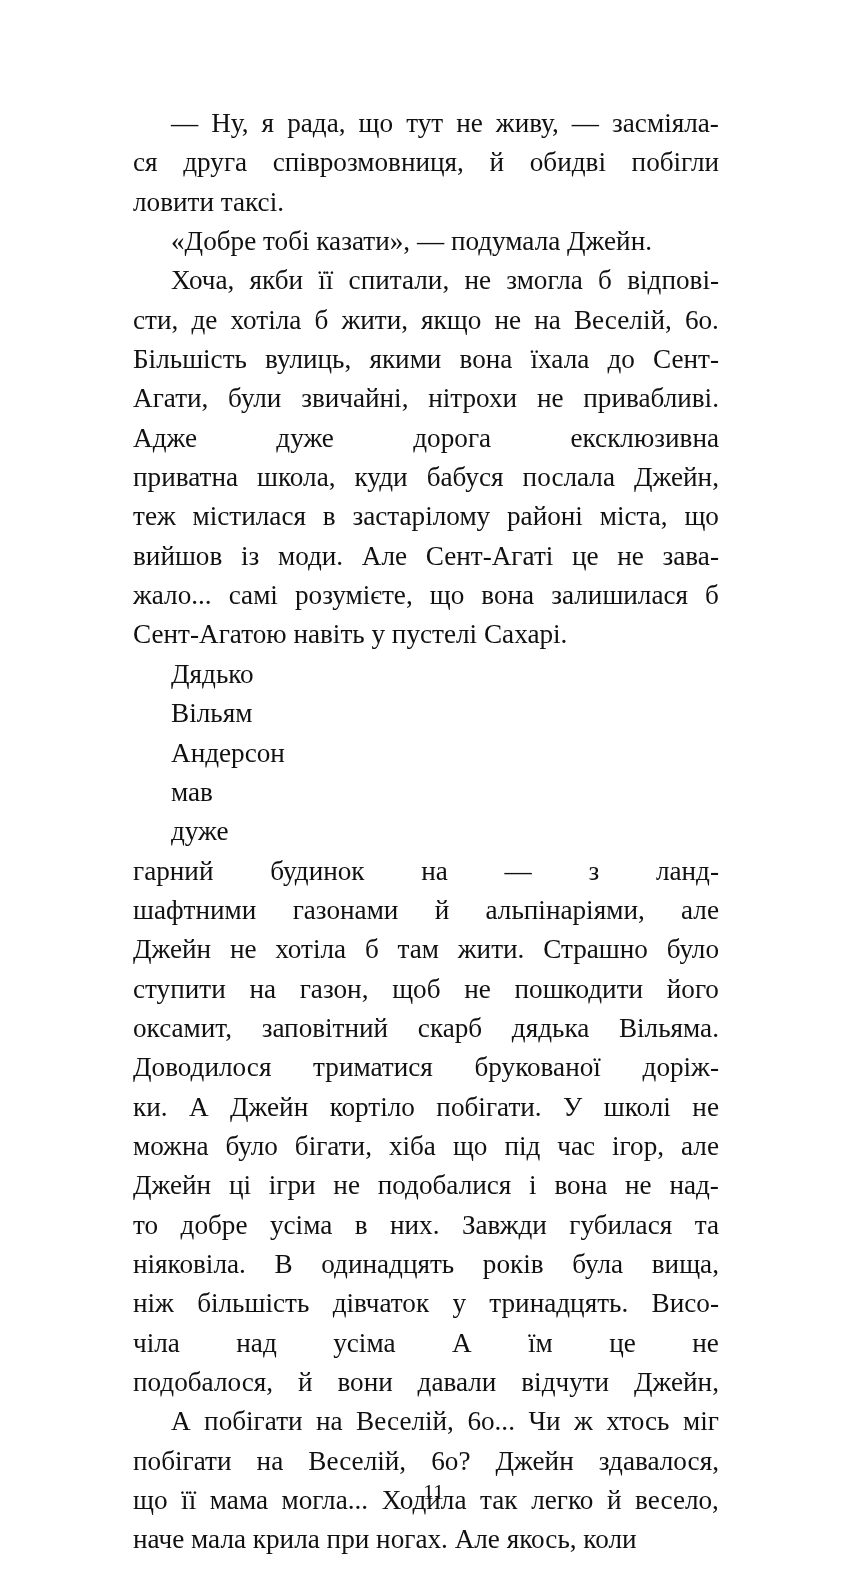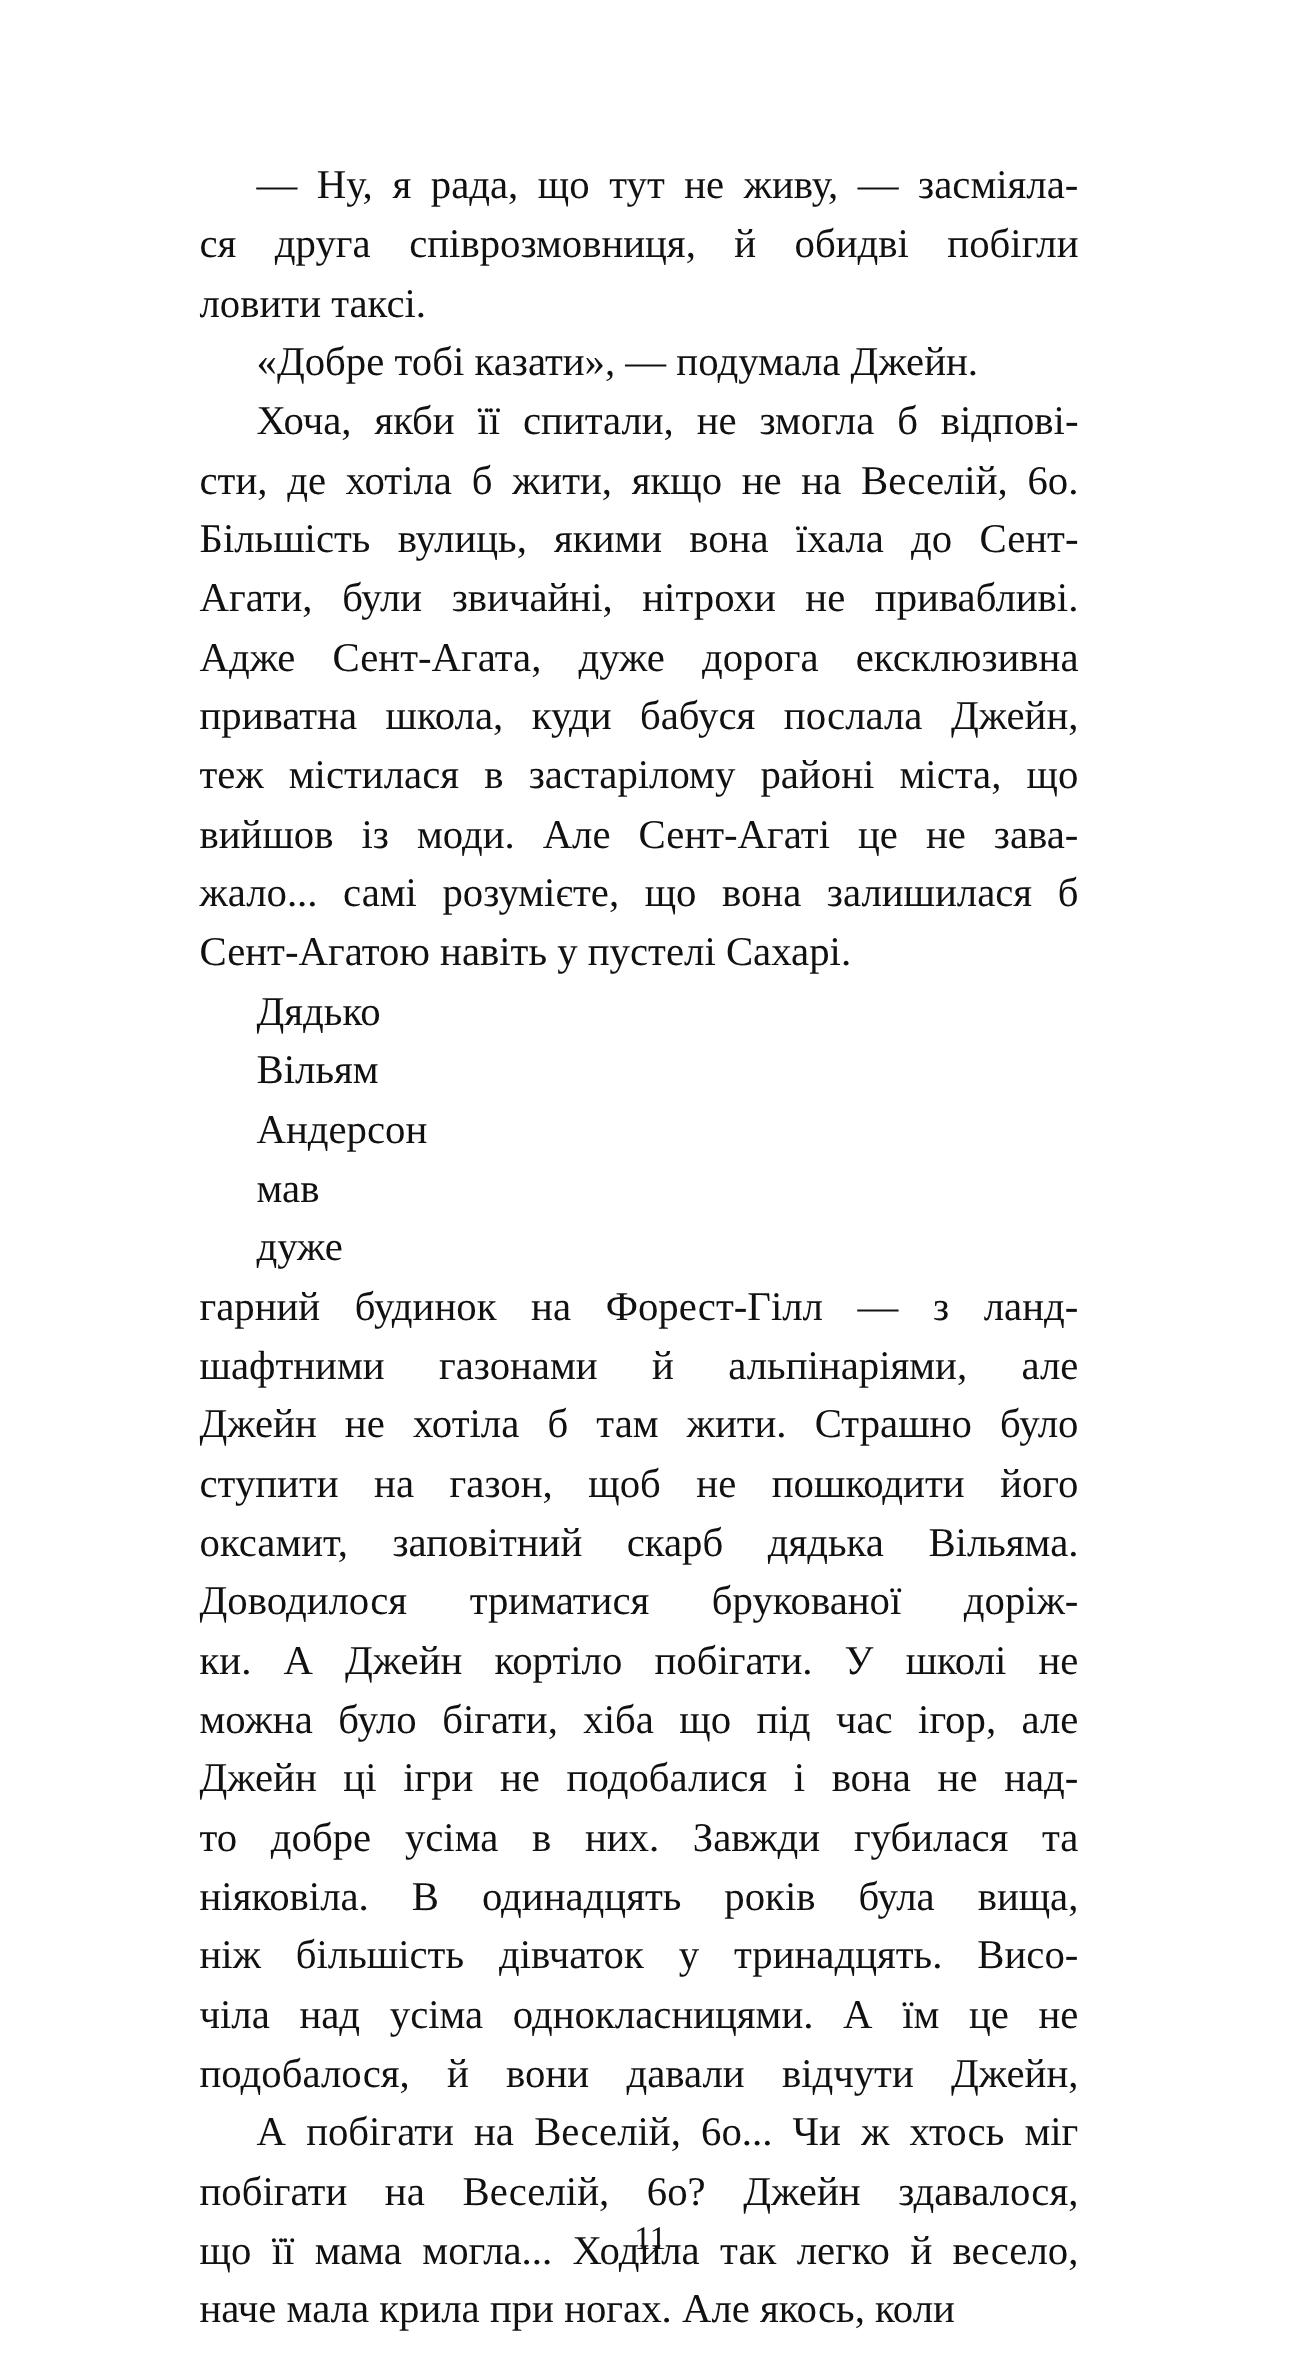--- a/index.html
+++ b/index.html
@@ -80,42 +80,42 @@
         <div class="ln last">ловити таксі.</div>
       </div>
       <div class="lines">
         <div class="ln last" style="padding-left: 38px; font-family: Liberation Serif, serif;">«Добре тобі казати», — подумала Джейн.</div>
       </div>
       <div class="lines">
         <div class="ln j" style="padding-left: 38px;"><span class="w">Хоча,</span><span class="w">якби</span><span class="w">її</span><span class="w">спитали,</span><span class="w">не</span><span class="w">змогла</span><span class="w">б</span><span class="w">відпові-</span></div>
         <div class="ln j"><span class="w">сти,</span><span class="w">де</span><span class="w">хотіла</span><span class="w">б</span><span class="w">жити,</span><span class="w">якщо</span><span class="w">не</span><span class="w">на</span><span class="w">Веселій,</span><span class="w">6о.</span></div>
         <div class="ln j"><span class="w">Більшість</span><span class="w">вулиць,</span><span class="w">якими</span><span class="w">вона</span><span class="w">їхала</span><span class="w">до</span><span class="w">Сент-</span></div>
         <div class="ln j"><span class="w">Агати,</span><span class="w">були</span><span class="w">звичайні,</span><span class="w">нітрохи</span><span class="w">не</span><span class="w">привабливі.</span></div>
-        <div class="ln j"><span class="w">Адже</span><span class="w">Сент-Агата,</span><span class="w">дуже</span><span class="w">дорога</span><span class="w">ексклюзивна</span></div>
+        <div class="ln j"><span class="w">Адже</span><span class="w">дуже</span><span class="w">дорога</span><span class="w">ексклюзивна</span></div>
         <div class="ln j"><span class="w">приватна</span><span class="w">школа,</span><span class="w">куди</span><span class="w">бабуся</span><span class="w">послала</span><span class="w">Джейн,</span></div>
         <div class="ln j"><span class="w">теж</span><span class="w">містилася</span><span class="w">в</span><span class="w">застарілому</span><span class="w">районі</span><span class="w">міста,</span><span class="w">що</span></div>
         <div class="ln j"><span class="w">вийшов</span><span class="w">із</span><span class="w">моди.</span><span class="w">Але</span><span class="w">Сент-Агаті</span><span class="w">це</span><span class="w">не</span><span class="w">зава-</span></div>
         <div class="ln j"><span class="w">жало...</span><span class="w">самі</span><span class="w">розумієте,</span><span class="w">що</span><span class="w">вона</span><span class="w">залишилася</span><span class="w">б</span></div>
         <div class="ln last">Сент-Агатою навіть у пустелі Сахарі.</div>
       </div>
       <div class="lines">
         <div class="ln j" style="padding-left: 38px; flex-direction: column;"><span class="w">Дядько</span><span class="w">Вільям</span><span class="w">Андерсон</span><span class="w">мав</span><span class="w">дуже</span></div>
-        <div class="ln j"><span class="w">гарний</span><span class="w">будинок</span><span class="w">на</span><span class="w">Форест-Гілл</span><span class="w">—</span><span class="w">з</span><span class="w">ланд-</span></div>
+        <div class="ln j"><span class="w">гарний</span><span class="w">будинок</span><span class="w">на</span><span class="w">—</span><span class="w">з</span><span class="w">ланд-</span></div>
         <div class="ln j"><span class="w">шафтними</span><span class="w">газонами</span><span class="w">й</span><span class="w">альпінаріями,</span><span class="w">але</span></div>
         <div class="ln j"><span class="w">Джейн</span><span class="w">не</span><span class="w">хотіла</span><span class="w">б</span><span class="w">там</span><span class="w">жити.</span><span class="w">Страшно</span><span class="w">було</span></div>
         <div class="ln j"><span class="w">ступити</span><span class="w">на</span><span class="w">газон,</span><span class="w">щоб</span><span class="w">не</span><span class="w">пошкодити</span><span class="w">його</span></div>
         <div class="ln j"><span class="w">оксамит,</span><span class="w">заповітний</span><span class="w">скарб</span><span class="w">дядька</span><span class="w">Вільяма.</span></div>
         <div class="ln j"><span class="w">Доводилося</span><span class="w">триматися</span><span class="w">брукованої</span><span class="w">доріж-</span></div>
         <div class="ln j"><span class="w">ки.</span><span class="w">А</span><span class="w">Джейн</span><span class="w">кортіло</span><span class="w">побігати.</span><span class="w">У</span><span class="w">школі</span><span class="w">не</span></div>
         <div class="ln j"><span class="w">можна</span><span class="w">було</span><span class="w">бігати,</span><span class="w">хіба</span><span class="w">що</span><span class="w">під</span><span class="w">час</span><span class="w">ігор,</span><span class="w">але</span></div>
         <div class="ln j"><span class="w">Джейн</span><span class="w">ці</span><span class="w">ігри</span><span class="w">не</span><span class="w">подобалися</span><span class="w">і</span><span class="w">вона</span><span class="w">не</span><span class="w">над-</span></div>
         <div class="ln j"><span class="w">то</span><span class="w">добре</span><span class="w">усіма</span><span class="w">в</span><span class="w">них.</span><span class="w">Завжди</span><span class="w">губилася</span><span class="w">та</span></div>
         <div class="ln j"><span class="w">ніяковіла.</span><span class="w">В</span><span class="w">одинадцять</span><span class="w">років</span><span class="w">була</span><span class="w">вища,</span></div>
         <div class="ln j"><span class="w">ніж</span><span class="w">більшість</span><span class="w">дівчаток</span><span class="w">у</span><span class="w">тринадцять.</span><span class="w">Висо-</span></div>
-        <div class="ln j"><span class="w">чіла</span><span class="w">над</span><span class="w">усіма</span><span class="w">однокласницями.</span><span class="w">А</span><span class="w">їм</span><span class="w">це</span><span class="w">не</span></div>
+        <div class="ln j"><span class="w">чіла</span><span class="w">над</span><span class="w">усіма</span><span class="w">А</span><span class="w">їм</span><span class="w">це</span><span class="w">не</span></div>
         <div class="ln j"><span class="w">подобалося,</span><span class="w">й</span><span class="w">вони</span><span class="w">давали</span><span class="w">відчути</span><span class="w">Джейн,</span></div>
       </div>
       <div class="lines">
         <div class="ln j" style="padding-left: 38px;"><span class="w">А</span><span class="w">побігати</span><span class="w">на</span><span class="w">Веселій,</span><span class="w">6о...</span><span class="w">Чи</span><span class="w">ж</span><span class="w">хтось</span><span class="w">міг</span></div>
         <div class="ln j"><span class="w">побігати</span><span class="w">на</span><span class="w">Веселій,</span><span class="w">6о?</span><span class="w">Джейн</span><span class="w">здавалося,</span></div>
         <div class="ln j"><span class="w">що</span><span class="w">її</span><span class="w">мама</span><span class="w">могла...</span><span class="w">Ходила</span><span class="w">так</span><span class="w">легко</span><span class="w">й</span><span class="w">весело,</span></div>
         <div class="ln last">наче мала крила при ногах. Але якось, коли</div>
       </div>
     </div>
 

